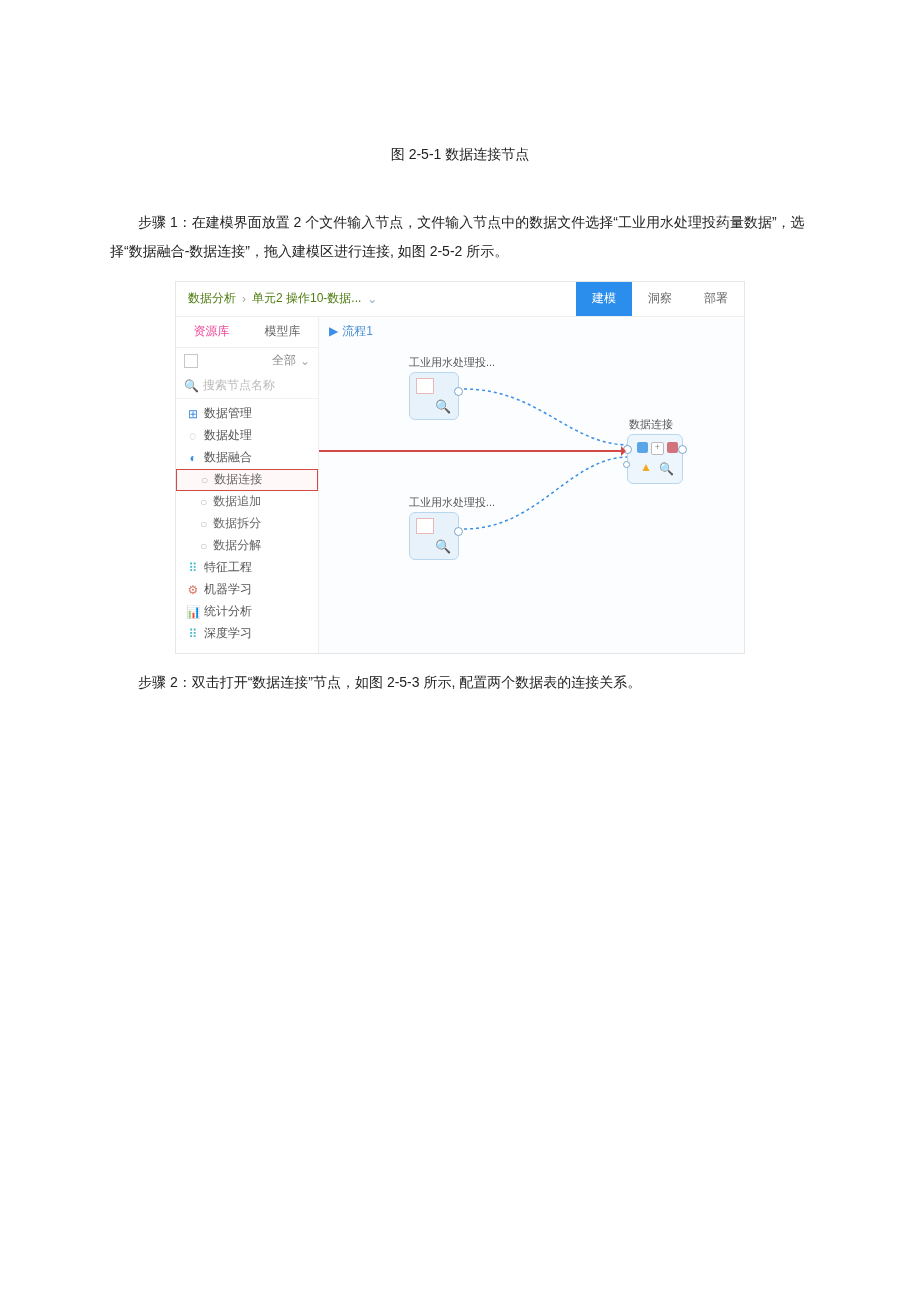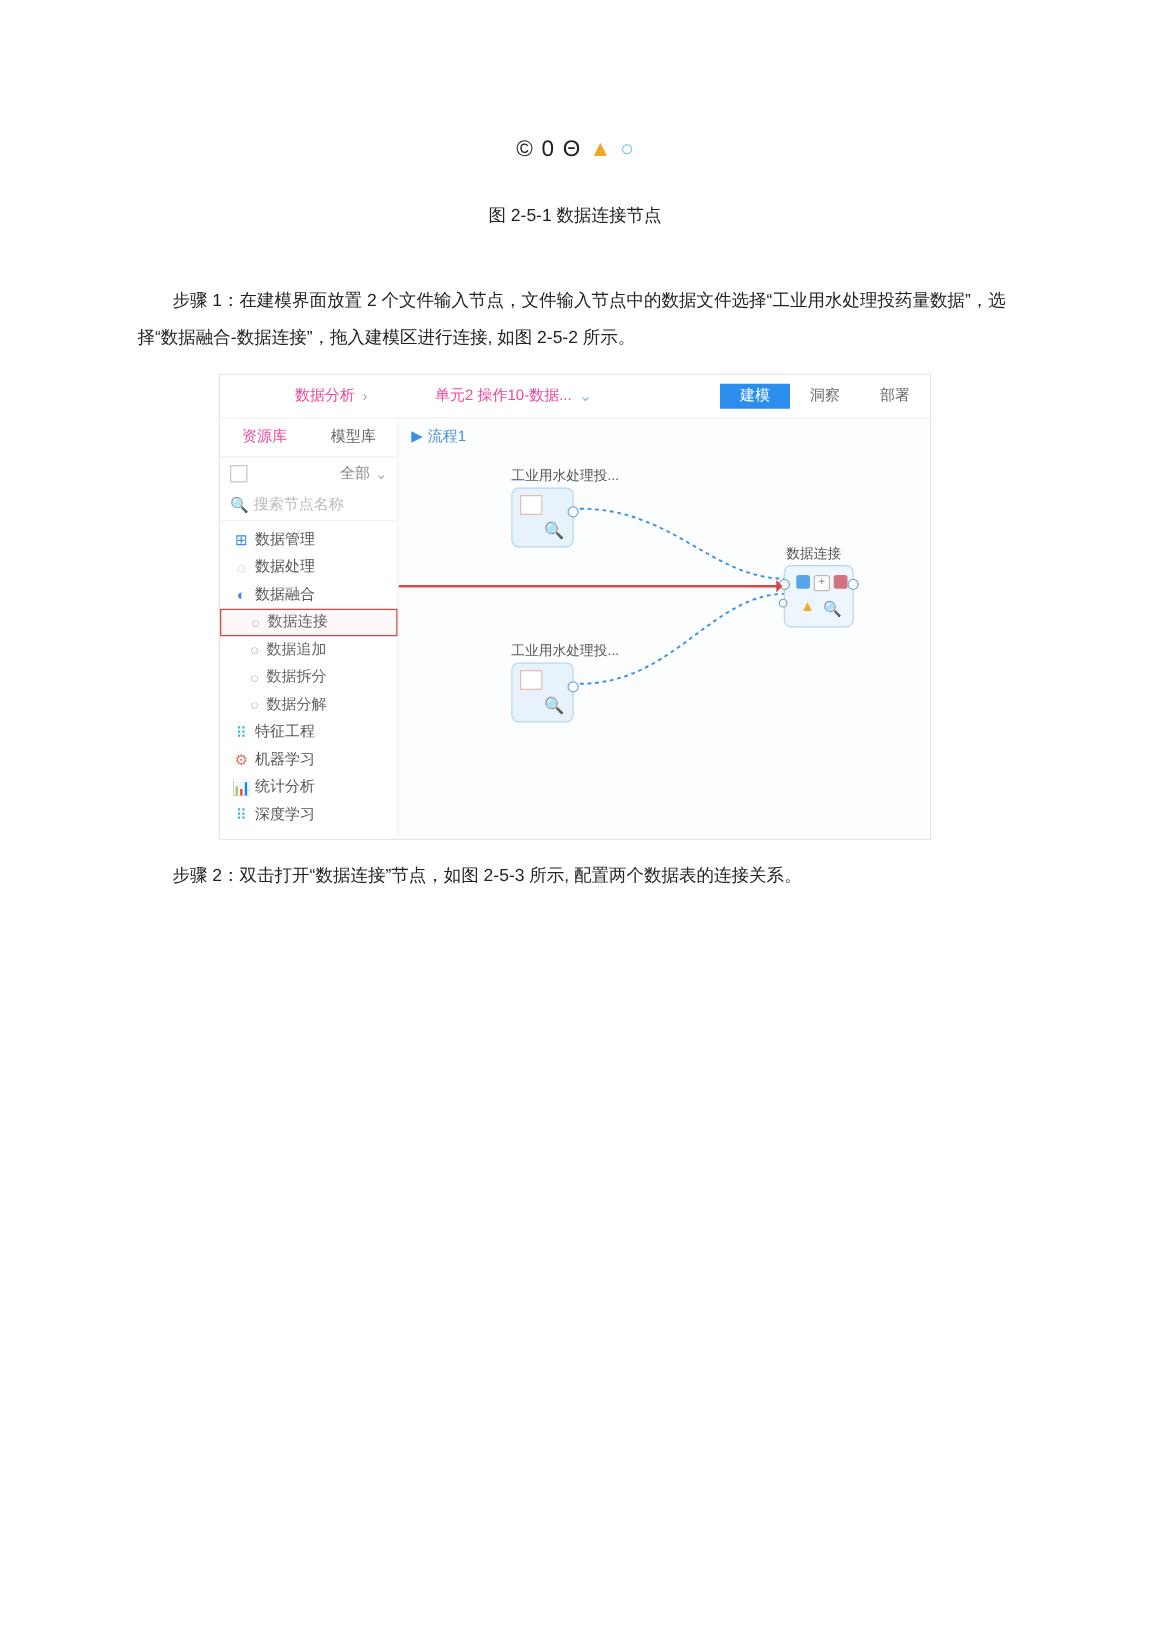--- a/index.html
+++ b/index.html
@@ -9,25 +9,25 @@
   .sym-triangle{color:#f5a623;}
   .sym-cloud{color:#6bbef0;}
   .caption{text-align:center;font-size:14px;margin:36px 0 44px;}
   .intro{font-size:16px;text-indent:2em;line-height:2;}
   .body-para{font-size:14px;text-indent:2em;line-height:2.1;}
 
   
   .figure{width:570px;margin:10px auto 0;border:0;background:#fff;}
   .fig-inner{border:1px solid #e6e6e6;}
   .fig-top{display:flex;align-items:center;height:34px;border-bottom:1px solid #eee;padding:0 0 0 12px;font-size:12px;color:#555;}
-  .crumb-txt{color:#ec4899;margin-left:48px;}
+  .crumb-txt{color:#4d7c0f;}
   .crumb-sep{margin:0 6px;color:#aaa;}
   .crumb-drop{margin-left:6px;color:#8fb3d6;}
   .top-spacer{flex:1;}
-  .top-tab{height:20px;display:flex;align-items:center;padding:0 16px;font-size:12px;}
+  .top-tab{height:34px;display:flex;align-items:center;padding:0 16px;font-size:12px;}
   .top-tab.active{background:#2b8eec;color:#fff;}
   .top-tab.plain{color:#666;}
 
   .fig-body{display:flex;min-height:255px;}
   .side{width:142px;border-right:1px solid #eee;background:#fff;font-size:12px;}
   .side-tabs{display:flex;height:30px;border-bottom:1px solid #eee;}
   .side-tab{flex:1;display:flex;align-items:center;justify-content:center;color:#666;}
   .side-tab.active{color:#ec4899;}
   .side-filter{display:flex;align-items:center;height:26px;padding:0 8px;color:#888;}
   .icon-grid{display:inline-block;width:12px;height:12px;border:1px solid #c7c7c7;margin-right:auto;}
@@ -69,27 +69,20 @@
   .arrow-red::after{content:"";position:absolute;right:-6px;top:-4px;border:5px solid transparent;border-left-color:#d44848;}
   svg.links{position:absolute;left:0;top:0;}
 
   .caption2{text-align:center;font-size:14px;margin:22px 0 18px;}
 </style>
 </head>
 <body>
 
 <div class="page">
 
-  <div class="symbol-row">
-    <span>©</span>
-    <span>0</span>
-    <span>Θ</span>
-    <span class="sym-triangle">▲</span>
-    <span class="sym-cloud">○</span>
-  </div>
 
   <div class="caption">图 2-5-1 数据连接节点</div>
 
   <p class="body-para">步骤 1：在建模界面放置 2 个文件输入节点，文件输入节点中的数据文件选择“工业用水处理投药量数据”，选择“数据融合-数据连接”，拖入建模区进行连接, 如图 2-5-2 所示。</p>
 
   <div class="figure">
     <div class="fig-inner">
 
       <div class="fig-top">
         <span class="crumb-txt">数据分析</span>

